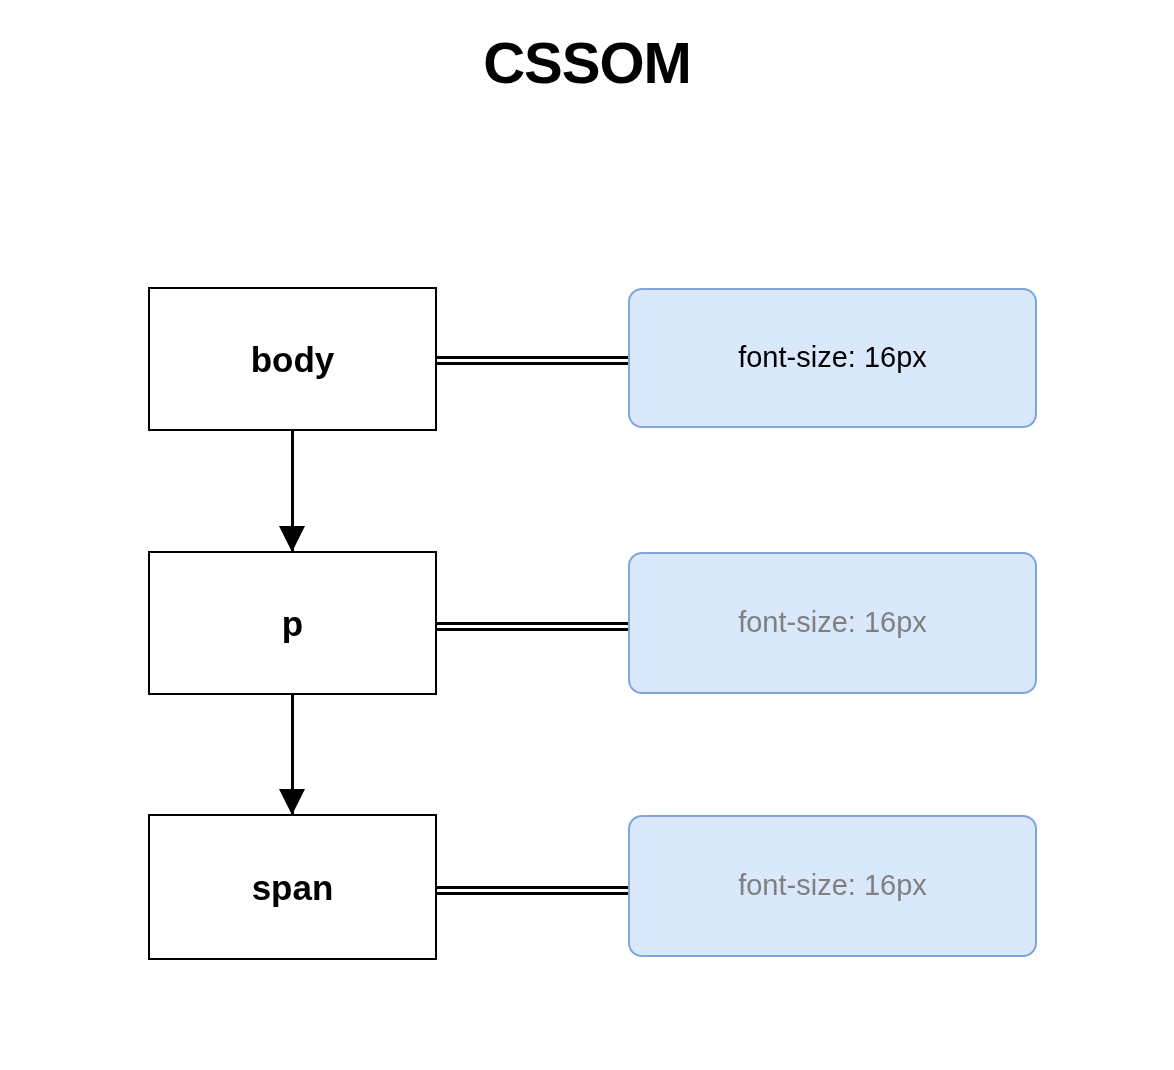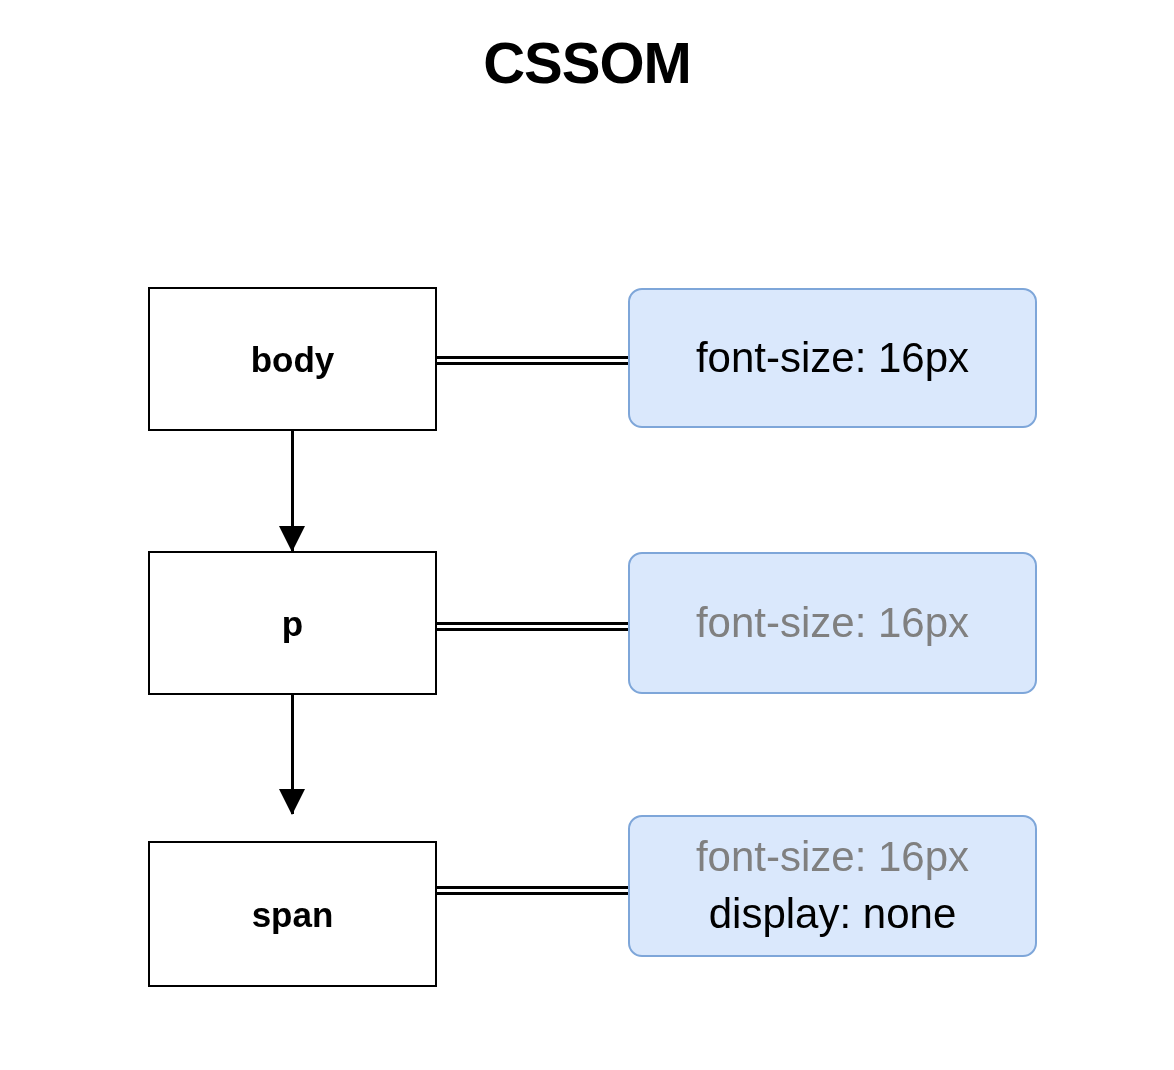--- a/index.html
+++ b/index.html
@@ -63,21 +63,21 @@
     background: #dae8fc;
     border: 2px solid #7ea6d9;
     border-radius: 14px;
     display: flex;
     flex-direction: column;
     align-items: center;
     justify-content: center;
   }
   .decl {
     font-family: "Liberation Sans", sans-serif;
-    font-size: 42px;
+    font-size: 29px;
     color: #000000;
     line-height: 1.35;
     white-space: nowrap;
   }
   .decl.inherited {
     color: #808080;
   }
 
   
   .link-double {
@@ -154,27 +154,26 @@
 
   <div class="style-box" style="left:628px; top:552px; width:409px; height:142px;">
     <span class="decl inherited">font-size: 16px</span>
   </div>
 
   <div class="link-arrow" style="left:292px; top:695px; height:119px;">
     <span class="shaft"></span>
     <span class="head"></span>
   </div>
 
-  <div class="node-box" style="left:148px; top:814px; width:289px; height:146px;margin-top:27px;">
+  <div class="node-box" style="left:148px; top:814px; width:289px; height:146px;">
     <span class="node-label">span</span>
   </div>
 
   <div class="link-double" style="left:437px; top:892px; width:191px;">
     <span class="ln top"></span>
     <span class="ln bottom"></span>
   </div>
 
   <div class="style-box" style="left:628px; top:815px; width:409px; height:142px;">
     <span class="decl inherited">font-size: 16px</span>
-    <span class="decl">display: none</span>
   </div>
 
 </div>
 
 </body></html>

